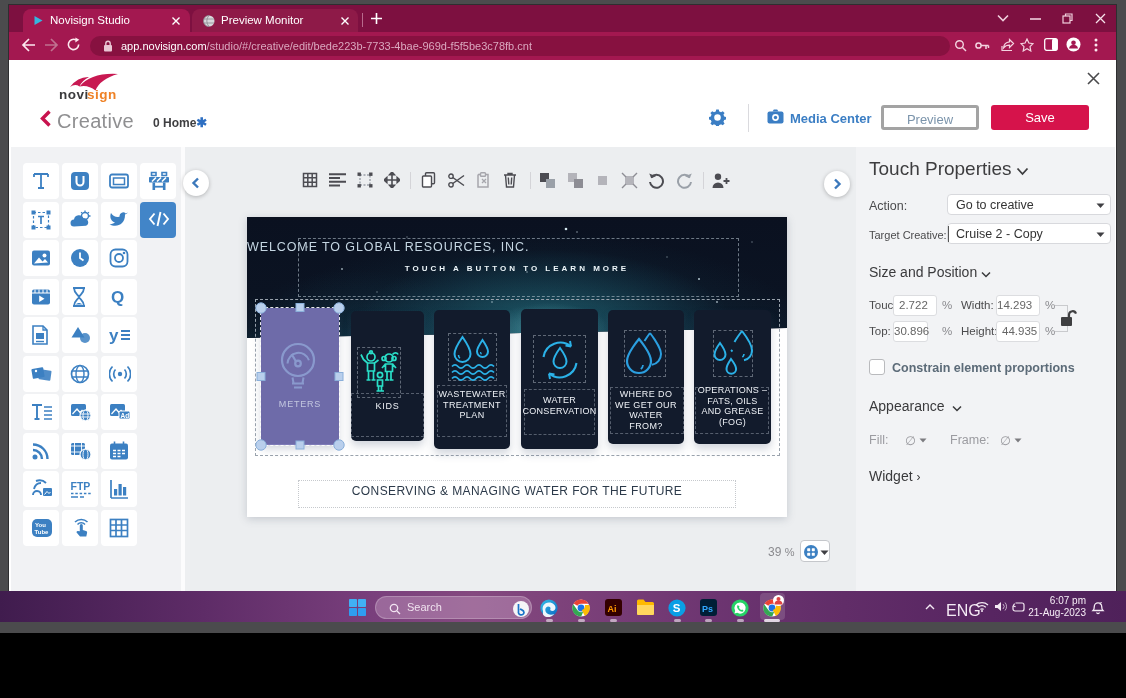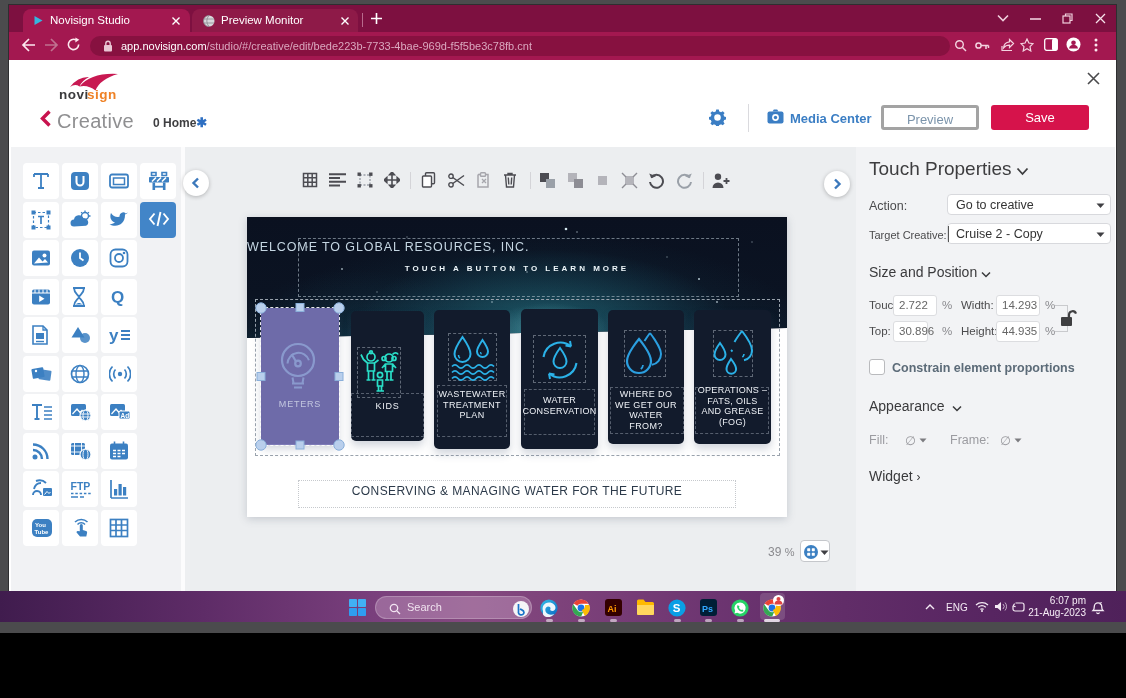--- a/index.html
+++ b/index.html
@@ -631,24 +631,24 @@
             </svg>
         </div>
         <div class="abs" style="left:13px;top:117px;font-size:14px;color:#3a3a3c">Size and Position</div>
           <svg class="abs" style="left:125px;top:124px" width="10" height="7" viewBox="0 0 10 7">
             <path d="M1 1.5 L5 5.5 L9 1.5" stroke="#3a3a3c" stroke-width="1.5" fill="none"></path>
           </svg>
         <div class="abs" style="left:13px;top:152px;font-size:11.5px;color:#4b4b4d">Touch:</div>
         <div class="abs" style="left:37px;top:148px;width:44px;height:21px;background:#fff;border:1px solid #dcdde0;border-radius:3px;font-size:11.5px;color:#666;line-height:19px;padding-left:5px">2.722</div>
         <div class="abs" style="left:86px;top:152px;font-size:11.5px;color:#8a8a8e">%</div>
         <div class="abs" style="left:105px;top:152px;font-size:11.5px;color:#4b4b4d">Width:</div>
-        <div class="abs" style="left:140px;top:148px;width:44px;height:21px;background:#fff;border:1px solid #dcdde0;border-radius:3px;font-size:11.5px;color:#666;line-height:19px;padding-left:5px">14.293</div>
+        <div class="abs" style="left:140px;top:148px;width:44px;height:21px;background:#fff;border:1px solid #dcdde0;border-radius:3px;font-size:11.5px;color:#666;line-height:19px;">14.293</div>
         <div class="abs" style="left:189px;top:152px;font-size:11.5px;color:#8a8a8e">%</div>
         <div class="abs" style="left:13px;top:178px;font-size:11.5px;color:#4b4b4d">Top:</div>
-        <div class="abs" style="left:37px;top:174px;width:35px;height:21px;background:#fff;border:1px solid #dcdde0;border-radius:3px;font-size:11.5px;color:#666;line-height:19px;padding-left:5px">30.896</div>
+        <div class="abs" style="left:37px;top:174px;width:35px;height:21px;background:#fff;border:1px solid #dcdde0;border-radius:3px;font-size:11.5px;color:#666;line-height:19px;">30.896</div>
         <div class="abs" style="left:86px;top:178px;font-size:11.5px;color:#8a8a8e">%</div>
         <div class="abs" style="left:105px;top:178px;font-size:11.5px;color:#4b4b4d">Height:</div>
         <div class="abs" style="left:140px;top:174px;width:44px;height:21px;background:#fff;border:1px solid #dcdde0;border-radius:3px;font-size:11.5px;color:#666;line-height:19px;padding-left:5px">44.935</div>
         <div class="abs" style="left:189px;top:178px;font-size:11.5px;color:#8a8a8e">%</div>
         <div class="abs" style="left:199px;top:158px;width:13px;height:27px;border:1px solid #c9cacd;border-left:none"></div>
         <svg class="abs" style="left:204px;top:161px" width="17" height="20" viewBox="0 0 17 20">
             <rect x="1" y="9" width="11" height="9" rx="1" fill="#3f3f41"></rect>
             <path d="M9 9 V6.5 a3.6 3.6 0 0 1 7 -0.8" stroke="#3f3f41" stroke-width="2.2" fill="none"></path>
           </svg>
         <div class="abs" style="left:13px;top:212px;width:16px;height:16px;background:#fff;border:1px solid #b9babd;border-radius:3px"></div>
@@ -743,21 +743,21 @@
     <div class="abs" style="left:546px;top:28px;width:7px;height:2.5px;border-radius:2px;background:rgba(255,255,255,0.55)"></div>
     <div class="abs" style="left:578px;top:28px;width:7px;height:2.5px;border-radius:2px;background:rgba(255,255,255,0.55)"></div>
     <div class="abs" style="left:610px;top:28px;width:7px;height:2.5px;border-radius:2px;background:rgba(255,255,255,0.55)"></div>
     <div class="abs" style="left:674px;top:28px;width:7px;height:2.5px;border-radius:2px;background:rgba(255,255,255,0.55)"></div>
     <div class="abs" style="left:705px;top:28px;width:7px;height:2.5px;border-radius:2px;background:rgba(255,255,255,0.55)"></div>
     <div class="abs" style="left:737px;top:28px;width:7px;height:2.5px;border-radius:2px;background:rgba(255,255,255,0.55)"></div>
     <div class="abs" style="left:764px;top:28px;width:16px;height:2.5px;border-radius:2px;background:rgba(255,255,255,0.8)"></div>
     <svg class="abs" style="left:925px;top:13px" width="10" height="6" viewBox="0 0 10 6">
           <path d="M1 5 L5 1 L9 5" stroke="#f4eaf4" stroke-width="1.4" fill="none"></path>
         </svg>
-    <div class="abs" style="left:946px;top:11px;font-size:10px;color:#f4eaf4">ENG</div>
+    <div class="abs" style="left:946px;top:11px;font-size:16px;color:#f4eaf4">ENG</div>
     <svg class="abs" style="left:975px;top:10px" width="14" height="11" viewBox="0 0 14 11">
           <path d="M1 4 a9 9 0 0 1 12 0 M3.2 6.2 a6 6 0 0 1 7.6 0 M5.4 8.4 a3 3 0 0 1 3.2 0" stroke="#f4eaf4" stroke-width="1.3" fill="none"></path>
           <circle cx="7" cy="10" r="1" fill="#f4eaf4"></circle>
         </svg>
     <svg class="abs" style="left:994px;top:10px" width="13" height="11" viewBox="0 0 13 11">
           <path d="M1 4 h2.5 L7 1 V10 L3.5 7 H1 Z" fill="#f4eaf4"></path>
           <path d="M9 3 a3.5 3.5 0 0 1 0 5 M11 1.5 a6 6 0 0 1 0 8" stroke="#f4eaf4" stroke-width="1" fill="none" opacity="0.7"></path>
         </svg>
     <svg class="abs" style="left:1012px;top:11px" width="13" height="10" viewBox="0 0 13 10">
           <path d="M3.5 1 H10 a2 2 0 0 1 2 2 v4 a2 2 0 0 1 -2 2 H3 a2 2 0 0 1 -2 -2 V4" fill="none" stroke="#f4eaf4" stroke-width="1.2"></path>

